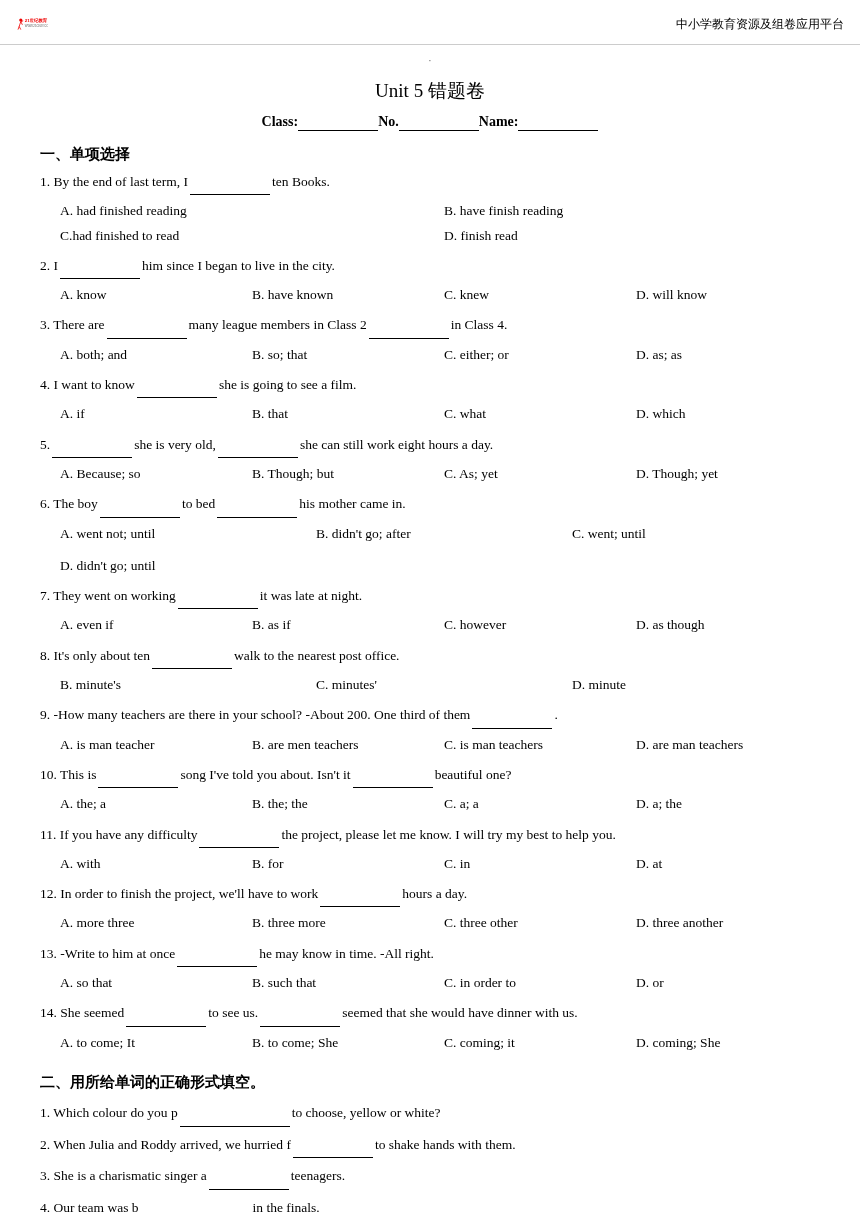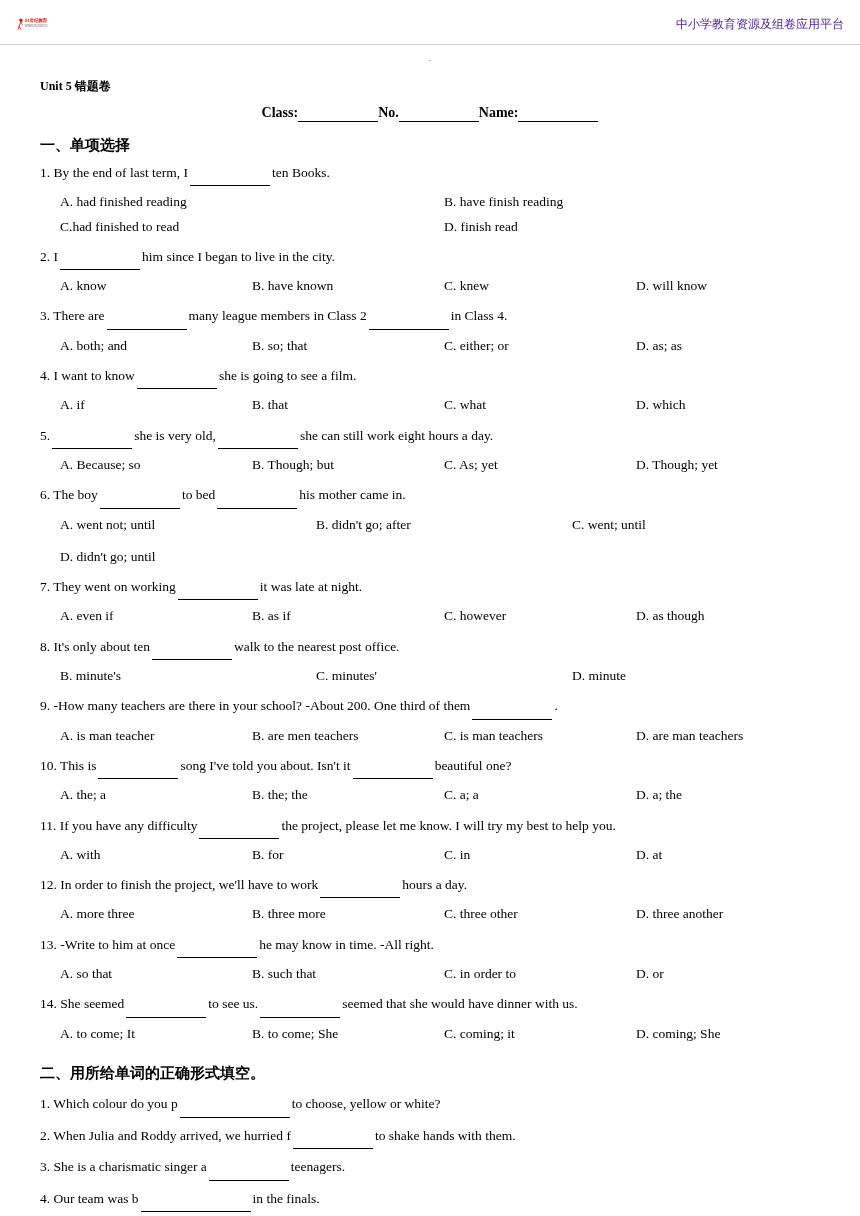--- a/index.html
+++ b/index.html
@@ -23,29 +23,29 @@
       display: flex;
       align-items: center;
     }
     .logo-icon {
       width: 32px;
       height: 32px;
       margin-right: 4px;
     }
     .header-right {
       font-size: 12px;
-      color: #4c1d95;
+      color: #000000;
     }
     .content {
       padding: 10px 40px 20px 40px;
     }
     .main-title {
-      text-align: left;
-      font-size: 12px;
-      font-weight: bold;
+      text-align: center;
+      font-size: 19px;
+      font-weight: normal;
       margin: 12px 0 10px 0;
     }
     .class-row {
       display: flex;
       justify-content: center;
       font-weight: bold;
       font-size: 14px;
       margin-bottom: 14px;
     }
     .underline-field {

